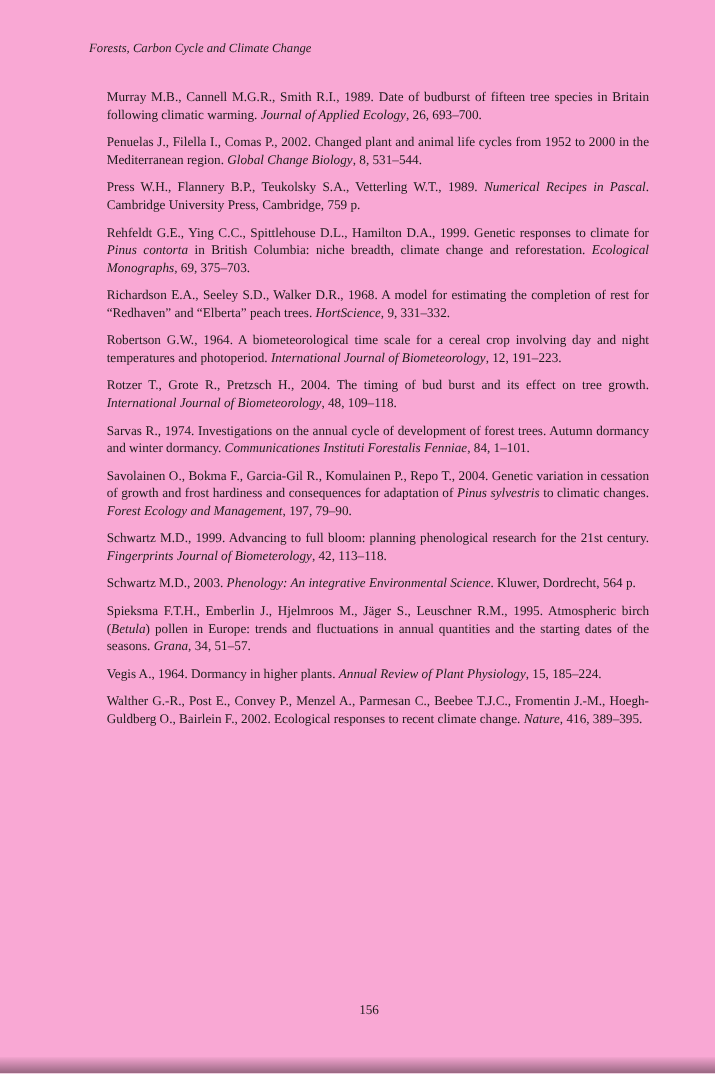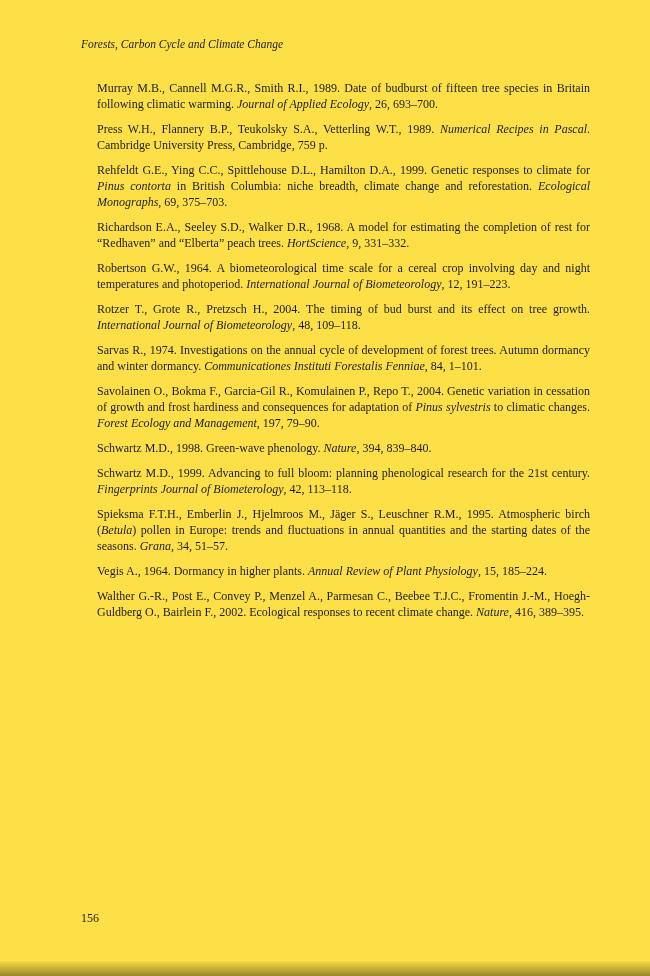--- a/index.html
+++ b/index.html
@@ -4,21 +4,21 @@
 <style>
   html, body {
     margin: 0;
     padding: 0;
     background: #ffffff;
   }
   .page {
     position: relative;
     width: 650px;
     height: 976px;
-    background: #fde047;
+    background: #f9a8d4;
     overflow: hidden;
     font-family: "Liberation Serif", serif;
     color: #1c1c1c;
   }
   .content {
     position: absolute;
     left: 81px;
     top: 37px;
     width: 509px;
   }
@@ -35,49 +35,50 @@
     text-align: justify;
   }
   .it {
     font-style: italic;
   }
   .folio {
     position: absolute;
     left: 81px;
     top: 911px;
     width: 509px;
-    text-align: left;
+    text-align: center;
     font-size: 12px;
   }
   .bottom-edge {
     position: absolute;
     left: 0;
     bottom: 0;
     width: 100%;
     height: 15px;
     background: linear-gradient(to bottom, rgba(0,0,0,0.03), rgba(0,0,0,0.40));
   }
 </style>
 </head>
 <body>
 
 <div class="page">
   <div class="content">
     <div class="running-header">Forests, Carbon Cycle and Climate Change</div>
     <div id="references-list">
         <p class="ref"><span>Murray M.B., Cannell M.G.R., Smith R.I., 1989. Date of budburst of fifteen tree species in Britain following climatic warming. </span><span class="it">Journal of Applied Ecology</span><span>, 26, 693–700.</span></p>
+        <p class="ref"><span>Penuelas J., Filella I., Comas P., 2002. Changed plant and animal life cycles from 1952 to 2000 in the Mediterranean region. </span><span class="it">Global Change Biology</span><span>, 8, 531–544.</span></p>
         <p class="ref"><span>Press W.H., Flannery B.P., Teukolsky S.A., Vetterling W.T., 1989. </span><span class="it">Numerical Recipes in Pascal</span><span>. Cambridge University Press, Cambridge, 759 p.</span></p>
         <p class="ref"><span>Rehfeldt G.E., Ying C.C., Spittlehouse D.L., Hamilton D.A., 1999. Genetic responses to climate for </span><span class="it">Pinus contorta</span><span> in British Columbia: niche breadth, climate change and reforestation. </span><span class="it">Ecological Monographs</span><span>, 69, 375–703.</span></p>
         <p class="ref"><span>Richardson E.A., Seeley S.D., Walker D.R., 1968. A model for estimating the completion of rest for “Redhaven” and “Elberta” peach trees. </span><span class="it">HortScience</span><span>, 9, 331–332.</span></p>
         <p class="ref"><span>Robertson G.W., 1964. A biometeorological time scale for a cereal crop involving day and night temperatures and photoperiod. </span><span class="it">International Journal of Biometeorology</span><span>, 12, 191–223.</span></p>
         <p class="ref"><span>Rotzer T., Grote R., Pretzsch H., 2004. The timing of bud burst and its effect on tree growth. </span><span class="it">International Journal of Biometeorology</span><span>, 48, 109–118.</span></p>
         <p class="ref"><span>Sarvas R., 1974. Investigations on the annual cycle of development of forest trees. Autumn dormancy and winter dormancy. </span><span class="it">Communicationes Instituti Forestalis Fenniae</span><span>, 84, 1–101.</span></p>
         <p class="ref"><span>Savolainen O., Bokma F., Garcia-Gil R., Komulainen P., Repo T., 2004. Genetic variation in cessation of growth and frost hardiness and consequences for adaptation of </span><span class="it">Pinus sylvestris</span><span> to climatic changes. </span><span class="it">Forest Ecology and Management</span><span>, 197, 79–90.</span></p>
-        <p class="ref"><span>Schwartz M.D., 1998. Green-wave phenology. </span><span class="it">Nature</span><span>, 394, 839–840.</span></p>
         <p class="ref"><span>Schwartz M.D., 1999. Advancing to full bloom: planning phenological research for the 21st century. </span><span class="it">Fingerprints Journal of Biometerology</span><span>, 42, 113–118.</span></p>
+        <p class="ref"><span>Schwartz M.D., 2003. </span><span class="it">Phenology: An integrative Environmental Science</span><span>. Kluwer, Dordrecht, 564 p.</span></p>
         <p class="ref"><span>Spieksma F.T.H., Emberlin J., Hjelmroos M., Jäger S., Leuschner R.M., 1995. Atmospheric birch (</span><span class="it">Betula</span><span>) pollen in Europe: trends and fluctuations in annual quantities and the starting dates of the seasons. </span><span class="it">Grana</span><span>, 34, 51–57.</span></p>
         <p class="ref"><span>Vegis A., 1964. Dormancy in higher plants. </span><span class="it">Annual Review of Plant Physiology</span><span>, 15, 185–224.</span></p>
         <p class="ref"><span>Walther G.-R., Post E., Convey P., Menzel A., Parmesan C., Beebee T.J.C., Fromentin J.-M., Hoegh-Guldberg O., Bairlein F., 2002. Ecological responses to recent climate change. </span><span class="it">Nature</span><span>, 416, 389–395.</span></p>
       </div>
   </div>
   <div class="folio">156</div>
   <div class="bottom-edge"></div>
 </div>
 
 </body></html>

